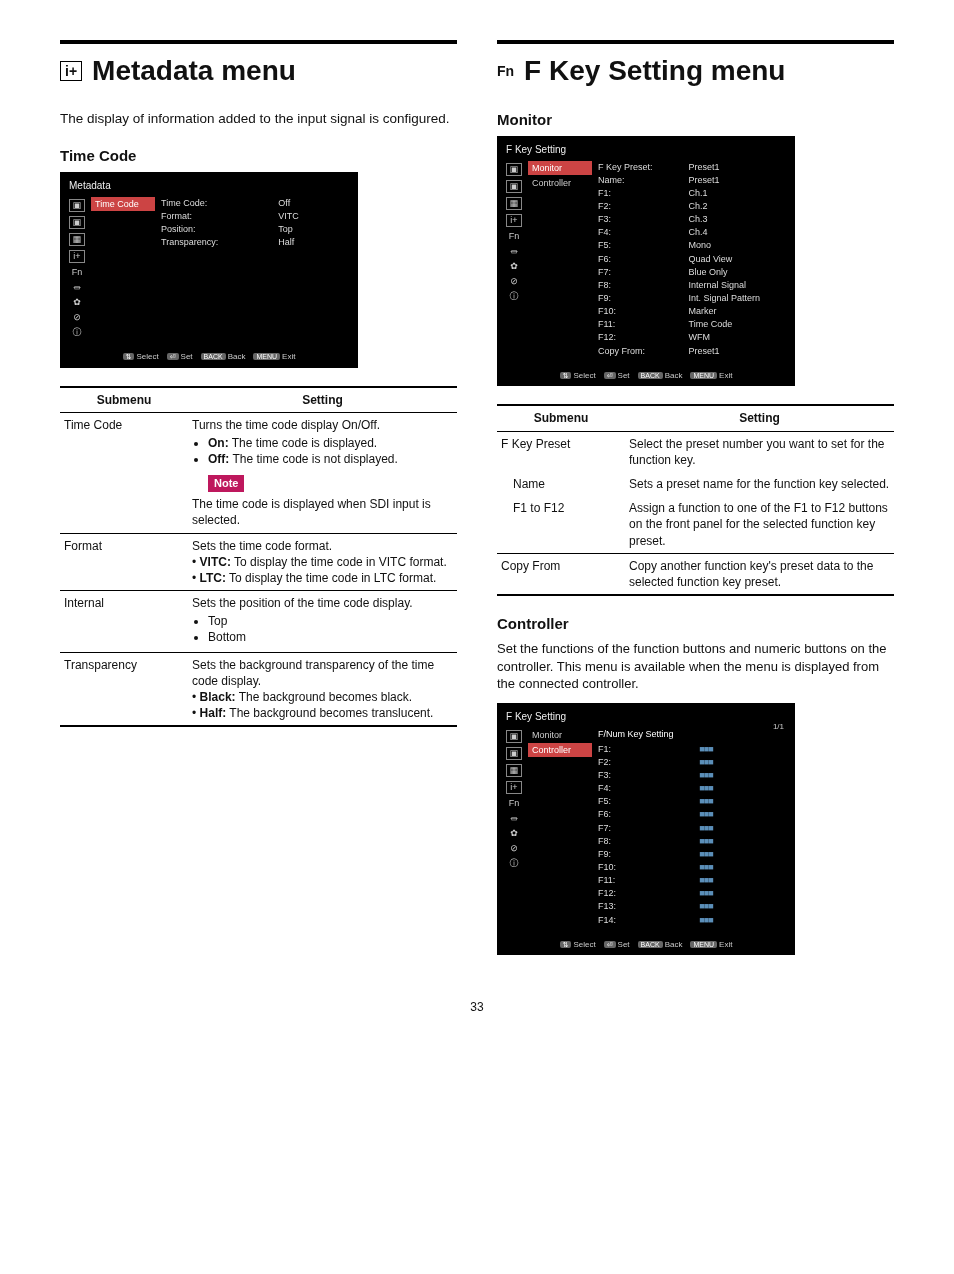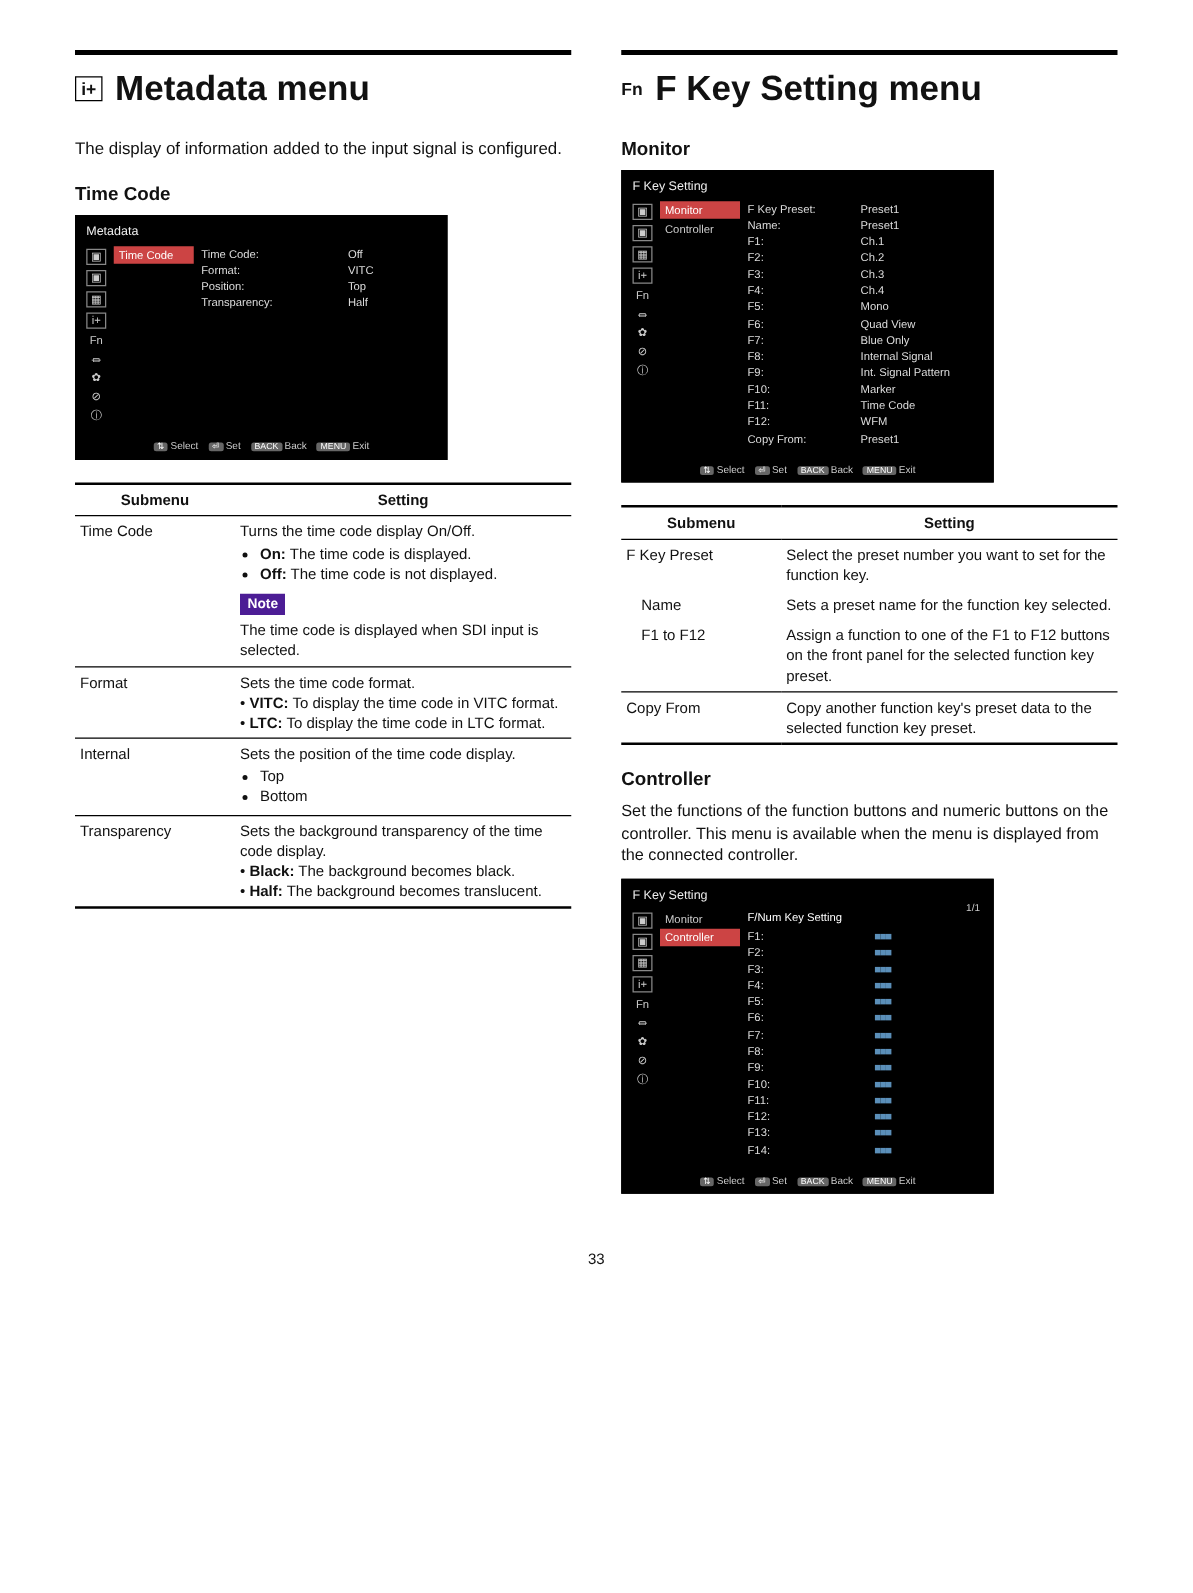--- a/index.html
+++ b/index.html
@@ -171,26 +171,26 @@
   table.settings tbody td {
     border-bottom: 0.7px solid #000;
     padding: 4px 4px;
     vertical-align: top;
   }
   table.settings tbody tr:last-child td { border-bottom: 2px solid #000; }
   table.settings tbody tr.noborder td { border-bottom: none; }
   table.settings td.sub { padding-left: 16px; }
   .note-badge {
     display: inline-block;
-    background: #4c1d95;
+    background: #be185d;
     color: #fff;
     font-weight: bold;
     font-size: 11px;
     padding: 1px 6px;
-    margin: 6px 0 4px 0;
+    margin: 6px 0 4px 16px;
   }
   ul.tight { margin: 2px 0 2px 16px; padding: 0; }
   ul.tight li { margin: 0; }
   .pagenum {
     text-align: center;
     font-size: 12px;
     margin-top: 26px;
   }
 </style>
 </head>

